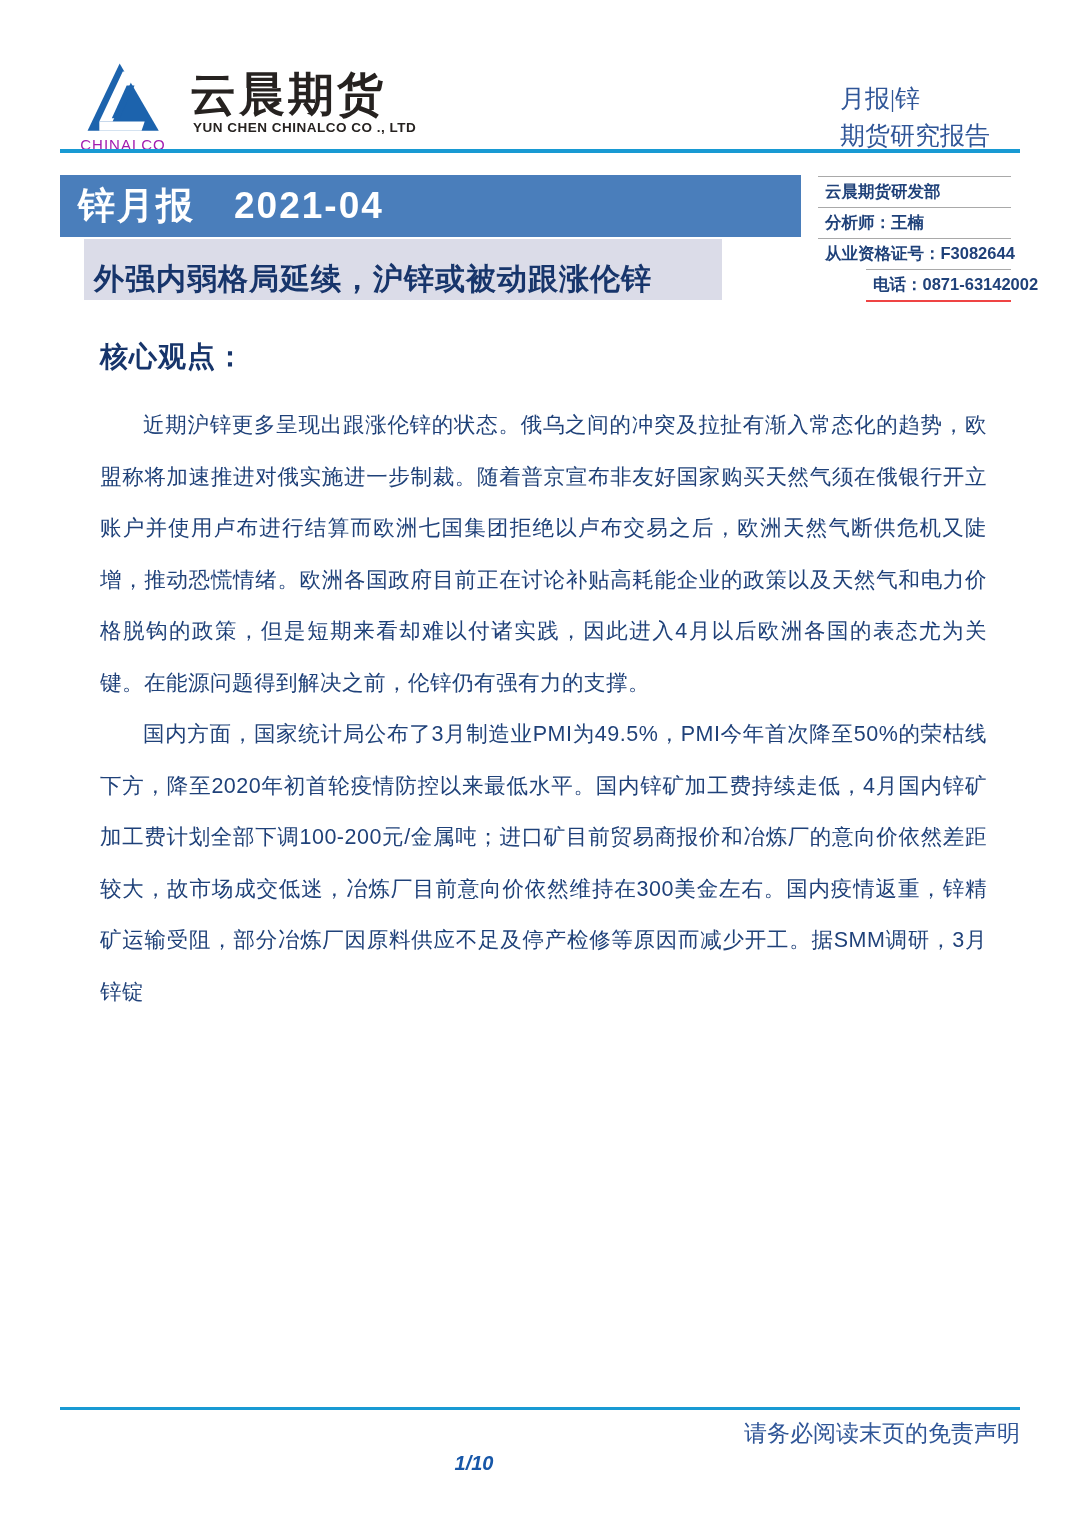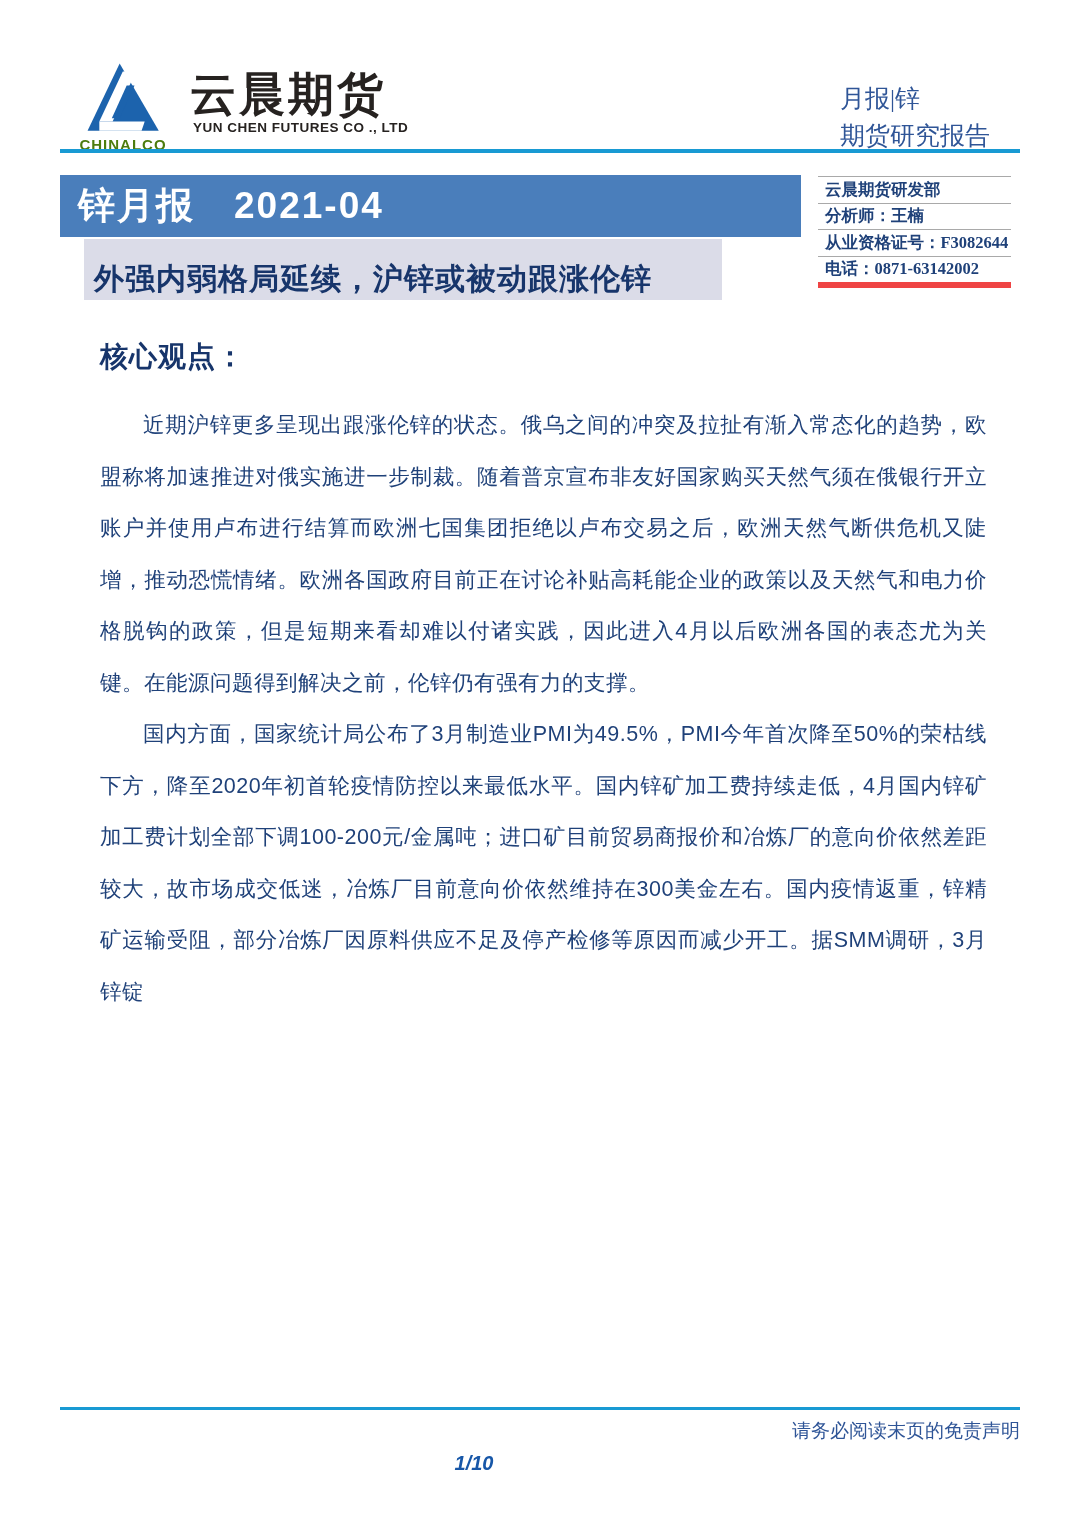--- a/index.html
+++ b/index.html
@@ -8,21 +8,21 @@
     width:1080px;height:1526px;
     background:#ffffff;
     font-family:"Liberation Sans", sans-serif;
     overflow:hidden;
   }
   
   .logo-wrap{position:absolute;left:74px;top:62px;width:460px;height:92px;}
   .logo-mark{position:absolute;left:0;top:0;width:96px;height:72px;}
   .chinalco-label{
     position:absolute;left:-6px;top:74px;width:110px;
-    text-align:center;color:#4d7c0f;font-weight:bold;
+    text-align:center;color:#a21caf;font-weight:normal;
     font-size:15px;letter-spacing:1px;
   }
   .brand-cn{
     position:absolute;left:116px;top:2px;
     color:#262220;font-weight:bold;font-size:46px;letter-spacing:3px;text-align:center;
   }
   .brand-en{
     position:absolute;left:119px;top:58px;
     color:#262220;font-weight:bold;font-size:13.5px;letter-spacing:0.5px;
   }
@@ -47,30 +47,30 @@
   .subtitle-bar{
     position:absolute;left:60px;top:239px;width:638px;height:61px;
     background:#dbdce8;display:flex;align-items:flex-end;margin-left:24px;
   }
   .subtitle-bar span{
     color:#17356b;font-weight:bold;font-size:30px;
     padding-left:10px;letter-spacing:1px;
   }
   
   .analyst-box{
-    position:absolute;left:818px;top:176px;width:193px;height:112px;
-    display:flex;flex-direction:column;font-family:Liberation Serif, serif;
+    position:absolute;left:818px;top:176px;width:193px;height:126px;
+    display:flex;flex-direction:column;
   }
   .analyst-row{
     flex:1;display:flex;align-items:center;
     border-top:1px solid #a9a9a9;
     color:#1f4179;font-weight:bold;font-size:16.5px;
     padding-left:7px;white-space:nowrap;
   }
-  .analyst-row:last-child{border-bottom:6px solid #ef4444;}
+  .analyst-row:last-child{border-bottom:2px solid #ef4444;margin-left:48px;}
   
   .body-area{
     position:absolute;left:100px;top:338px;width:887px;
     color:#1f4179;
   }
   .section-heading{
     font-size:28px;font-weight:bold;color:#17356b;
     margin:0 0 24px 0;letter-spacing:1px;
   }
   .body-area p{
@@ -78,42 +78,42 @@
     text-align:justify;text-indent:2em;letter-spacing:0.5px;
     color:#1f4179;
   }
   
   .footer-rule{
     position:absolute;left:60px;top:1407px;width:960px;height:3px;
     background:#189ad3;
   }
   .disclaimer{
     position:absolute;right:60px;top:1418px;
-    color:#2f5597;font-family:"Liberation Serif", serif;font-size:19px;
+    color:#2f5597;font-family:"Liberation Serif", serif;font-size:23px;
   }
   .page-number{
     position:absolute;left:0;top:1452px;width:948px;text-align:center;
     color:#1757a8;font-weight:bold;font-style:italic;font-size:20px;
   }
 </style>
 </head>
 <body>
 
 <div class="page">
 
   <div class="logo-wrap">
     <svg class="logo-mark" viewBox="0 0 100 92" width="96" height="72" aria-hidden="true">
       <polygon points="47,2 97,88 6,88" fill="#1c63ad"></polygon>
       <polygon points="51,12 68,12 38,76 21,76" fill="#ffffff"></polygon>
       <polygon points="21,76 79,76 75,88 21,88" fill="#ffffff"></polygon>
       <polygon points="56,30 66,30 47,72 37,72" fill="#1c63ad"></polygon>
     </svg>
     <div class="chinalco-label">CHINALCO</div>
     <div class="brand-cn">云晨期货</div>
-    <div class="brand-en">YUN CHEN FUTURES CO ., LTD</div>
+    <div class="brand-en">YUN CHEN CHINALCO CO ., LTD</div>
   </div>
 
   <div class="report-kind">
     <div>月报|锌</div>
     <div>期货研究报告</div>
   </div>
 
   <div class="header-rule"></div>
 
   <div class="title-bar">

